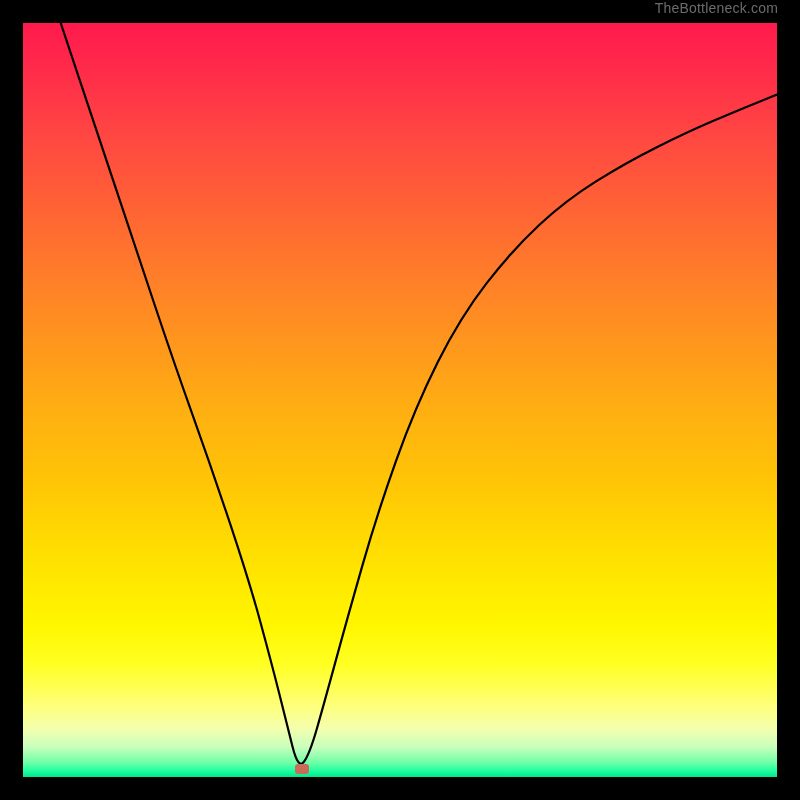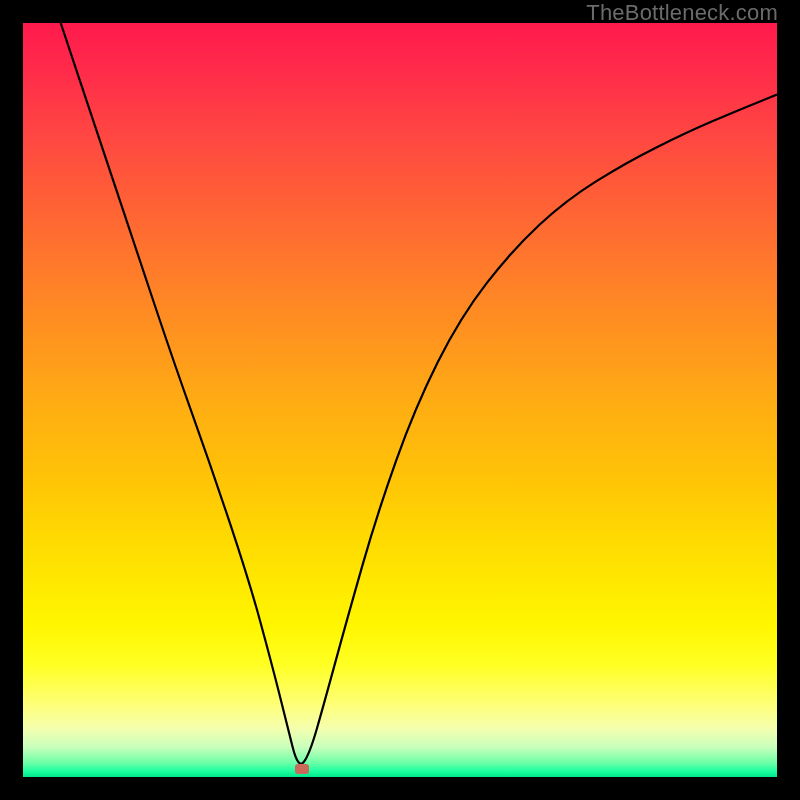--- a/index.html
+++ b/index.html
@@ -36,21 +36,21 @@
       #74ffa8 98%,
       #1effa0 99.2%,
       #00e78b 100%
     );
   }
   .watermark {
     position: absolute;
     top: 0px;
     right: 22px;
     color: #6b6b6b;
-    font-size: 22px;
+    font-size: 14px;
     font-weight: 500;
     letter-spacing: 0.2px;
     z-index: 20;
   }
   svg.curve {
     position: absolute;
     left: 0;
     top: 0;
     width: 754px;
     height: 754px;

